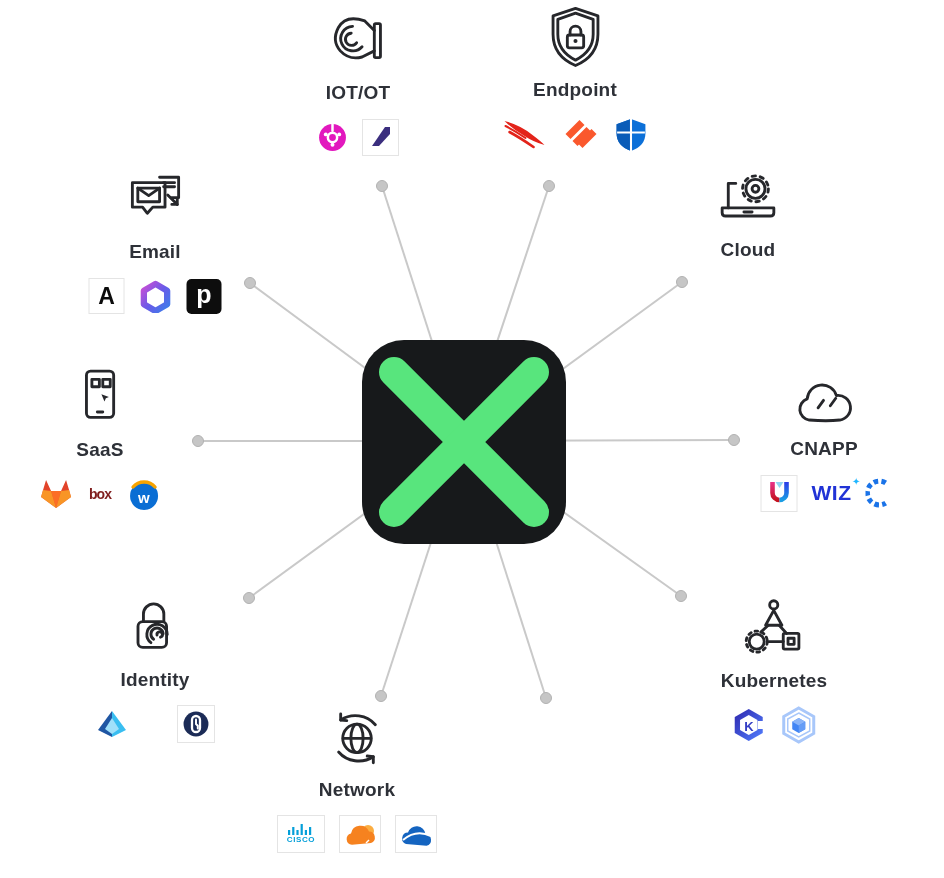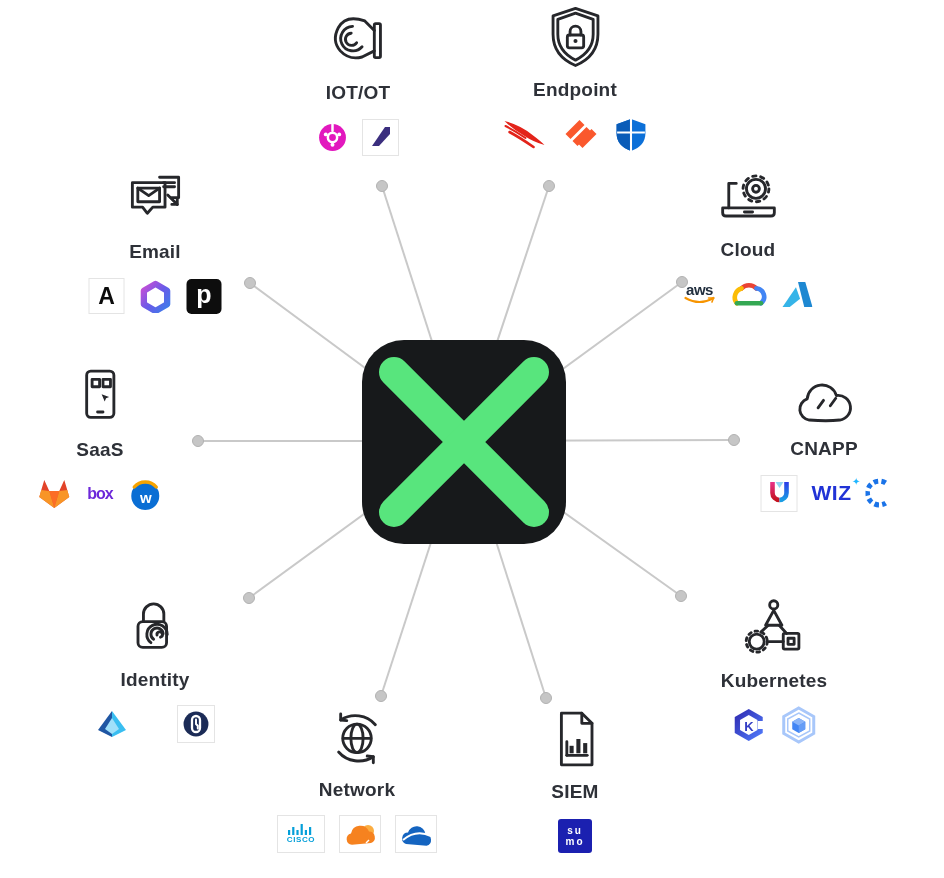--- a/index.html
+++ b/index.html
@@ -42,21 +42,21 @@
   #cat-saas .logo-row{gap:16px;}
 
   .logo{display:flex;align-items:center;justify-content:center;position:relative;}
   .whitebox{background:#fff;border:1px solid #e4e4e4;display:flex;align-items:center;justify-content:center;}
 
   
   .aws-wrap{display:flex;flex-direction:column;align-items:center;}
   .aws-text{font-size:15px;font-weight:800;color:#222f3e;line-height:12px;letter-spacing:-.5px;}
   .wiz-text{font-size:21px;font-weight:900;color:#2133d6;letter-spacing:.5px;line-height:20px;}
   .wiz-star{position:absolute;top:-7px;right:-9px;font-size:10px;color:#1fb6ff;font-style:normal;}
-  .box-text{font-size:16px;font-weight:800;color:#6d28d9;letter-spacing:-1px;line-height:22px;}
+  .box-text{font-size:14px;font-weight:800;color:#7f1d1d;letter-spacing:-1px;line-height:22px;}
   .cisco-wrap{width:46px;height:36px;flex-direction:column;gap:1px;text-align:right;}
   .cisco-text{font-size:8px;font-weight:800;color:#049fd9;letter-spacing:.6px;line-height:8px;}
   .sumo-box{width:34px;height:34px;background:#1b20b0;border-radius:3px;display:flex;
             flex-direction:column;align-items:center;justify-content:center;}
   .sumo-box span{color:#fff;font-size:10px;font-weight:800;letter-spacing:2px;line-height:11px;}
   .pp-box{width:35px;height:35px;background:#0d0d0d;border-radius:5px;display:flex;
           align-items:center;justify-content:center;}
   .pp-box span{color:#fff;font-size:25px;font-weight:700;line-height:25px;transform:translateY(-2px);}
   .ab-box{width:34px;height:34px;}
   .ab-box span{font-size:23px;font-weight:900;color:#0c0c0c;line-height:23px;}
@@ -165,43 +165,20 @@
   <div class="category" id="cat-cloud">
     <svg class="cicon" viewBox="0 0 100 100">
       <path class="s" d="M32 30 H21 V66"></path>
       <path class="s" d="M12 66 H88 V73 Q88 78 83 78 H17 Q12 78 12 73 Z"></path>
       <line class="s" x1="44" y1="72" x2="56" y2="72"></line>
       <circle class="s" cx="61" cy="38" r="14"></circle>
       <circle class="s" cx="61" cy="38" r="5"></circle>
       <circle class="s" cx="61" cy="38" r="19" stroke-dasharray="5 7"></circle>
     </svg>
     <div class="cat-label">Cloud</div>
-    <div class="logo-row">
-      <span class="logo aws-wrap">
-        <span class="aws-text">aws</span>
-        <svg width="32" height="9" viewBox="0 0 32 9">
-          <path d="M2 2 Q16 10 30 2" stroke="#F79400" stroke-width="2.2" fill="none" stroke-linecap="round"></path>
-          <path d="M30 2 l-5 0 M30 2 l-1.5 4" stroke="#F79400" stroke-width="1.6" fill="none" stroke-linecap="round"></path>
-        </svg>
-      </span>
-      <span class="logo">
-        <svg width="38" height="30" viewBox="0 0 41 32">
-          <path d="M13 10 A11 11 0 0 1 29 10" stroke="#EA4335" stroke-width="5" fill="none" stroke-linecap="round"></path>
-          <path d="M8 26 A10 10 0 0 1 13 10" stroke="#FBBC05" stroke-width="5" fill="none" stroke-linecap="round"></path>
-          <path d="M29 10 A9 9 0 0 1 34 26" stroke="#4285F4" stroke-width="5" fill="none" stroke-linecap="round"></path>
-          <path d="M8 26 H34" stroke="#34A853" stroke-width="5" fill="none" stroke-linecap="round"></path>
-        </svg>
-      </span>
-      <span class="logo">
-        <svg width="31" height="31" viewBox="0 0 30 30">
-          <path d="M16 3 L23 3 L30 27 L22 27 Z" fill="#1E88D2"></path>
-          <path d="M14 8 L18 19 L8 27 H1 Z" fill="#35B4E8"></path>
-        </svg>
-      </span>
-    </div>
   </div>
 
   <div class="category" id="cat-kubernetes">
     <svg class="cicon" viewBox="0 0 100 100">
       <circle class="s" cx="50" cy="16" r="6"></circle>
       <path class="s" d="M50 24 L38 46 H62 Z"></path>
       <circle class="s" cx="25" cy="70" r="11"></circle>
       <circle class="s" cx="25" cy="70" r="15.5" stroke-dasharray="4 6"></circle>
       <rect class="s" x="64" y="58" width="23" height="23" rx="2"></rect>
       <rect class="s" x="71" y="65" width="9" height="9"></rect>
@@ -269,38 +246,20 @@
         <span class="wiz-star">✦</span>
       </span>
       <span class="logo">
         <svg width="22" height="32" viewBox="0 0 24 32">
           <path d="M22 5 A13 13 0 1 0 22 27" fill="none" stroke="#1A73E8" stroke-width="5.5" stroke-dasharray="5 3.5"></path>
         </svg>
       </span>
     </div>
   </div>
 
-  <div class="category" id="cat-siem">
-    <svg class="cicon" viewBox="0 0 100 100">
-      <path class="s" d="M30 12 H60 L75 27 V88 H30 Z"></path>
-      <path class="s" d="M60 12 V27 H75"></path>
-      <line class="s" x1="38" y1="74" x2="68" y2="74"></line>
-      <line class="s" x1="38" y1="74" x2="38" y2="54"></line>
-      <rect class="f" x="42" y="60" width="6" height="11"></rect>
-      <rect class="f" x="52" y="50" width="6" height="21"></rect>
-      <rect class="f" x="62" y="56" width="6" height="15"></rect>
-    </svg>
-    <div class="cat-label">SIEM</div>
-    <div class="logo-row">
-      <span class="logo sumo-box">
-        <span>su</span>
-        <span>mo</span>
-      </span>
-    </div>
-  </div>
 
   <div class="category" id="cat-network">
     <svg class="cicon" viewBox="0 0 100 100">
       <circle class="s" cx="50" cy="52" r="21"></circle>
       <ellipse class="s" cx="50" cy="52" rx="9" ry="21"></ellipse>
       <line class="s" x1="30" y1="52" x2="70" y2="52"></line>
       <path class="s" d="M77 32 A38 36 0 0 0 26 25"></path>
       <path class="s" d="M26 16 l0 9 l9 1"></path>
       <path class="s" d="M23 72 A38 36 0 0 0 74 79"></path>
       <path class="s" d="M74 88 l0 -9 l-9 -1"></path>

